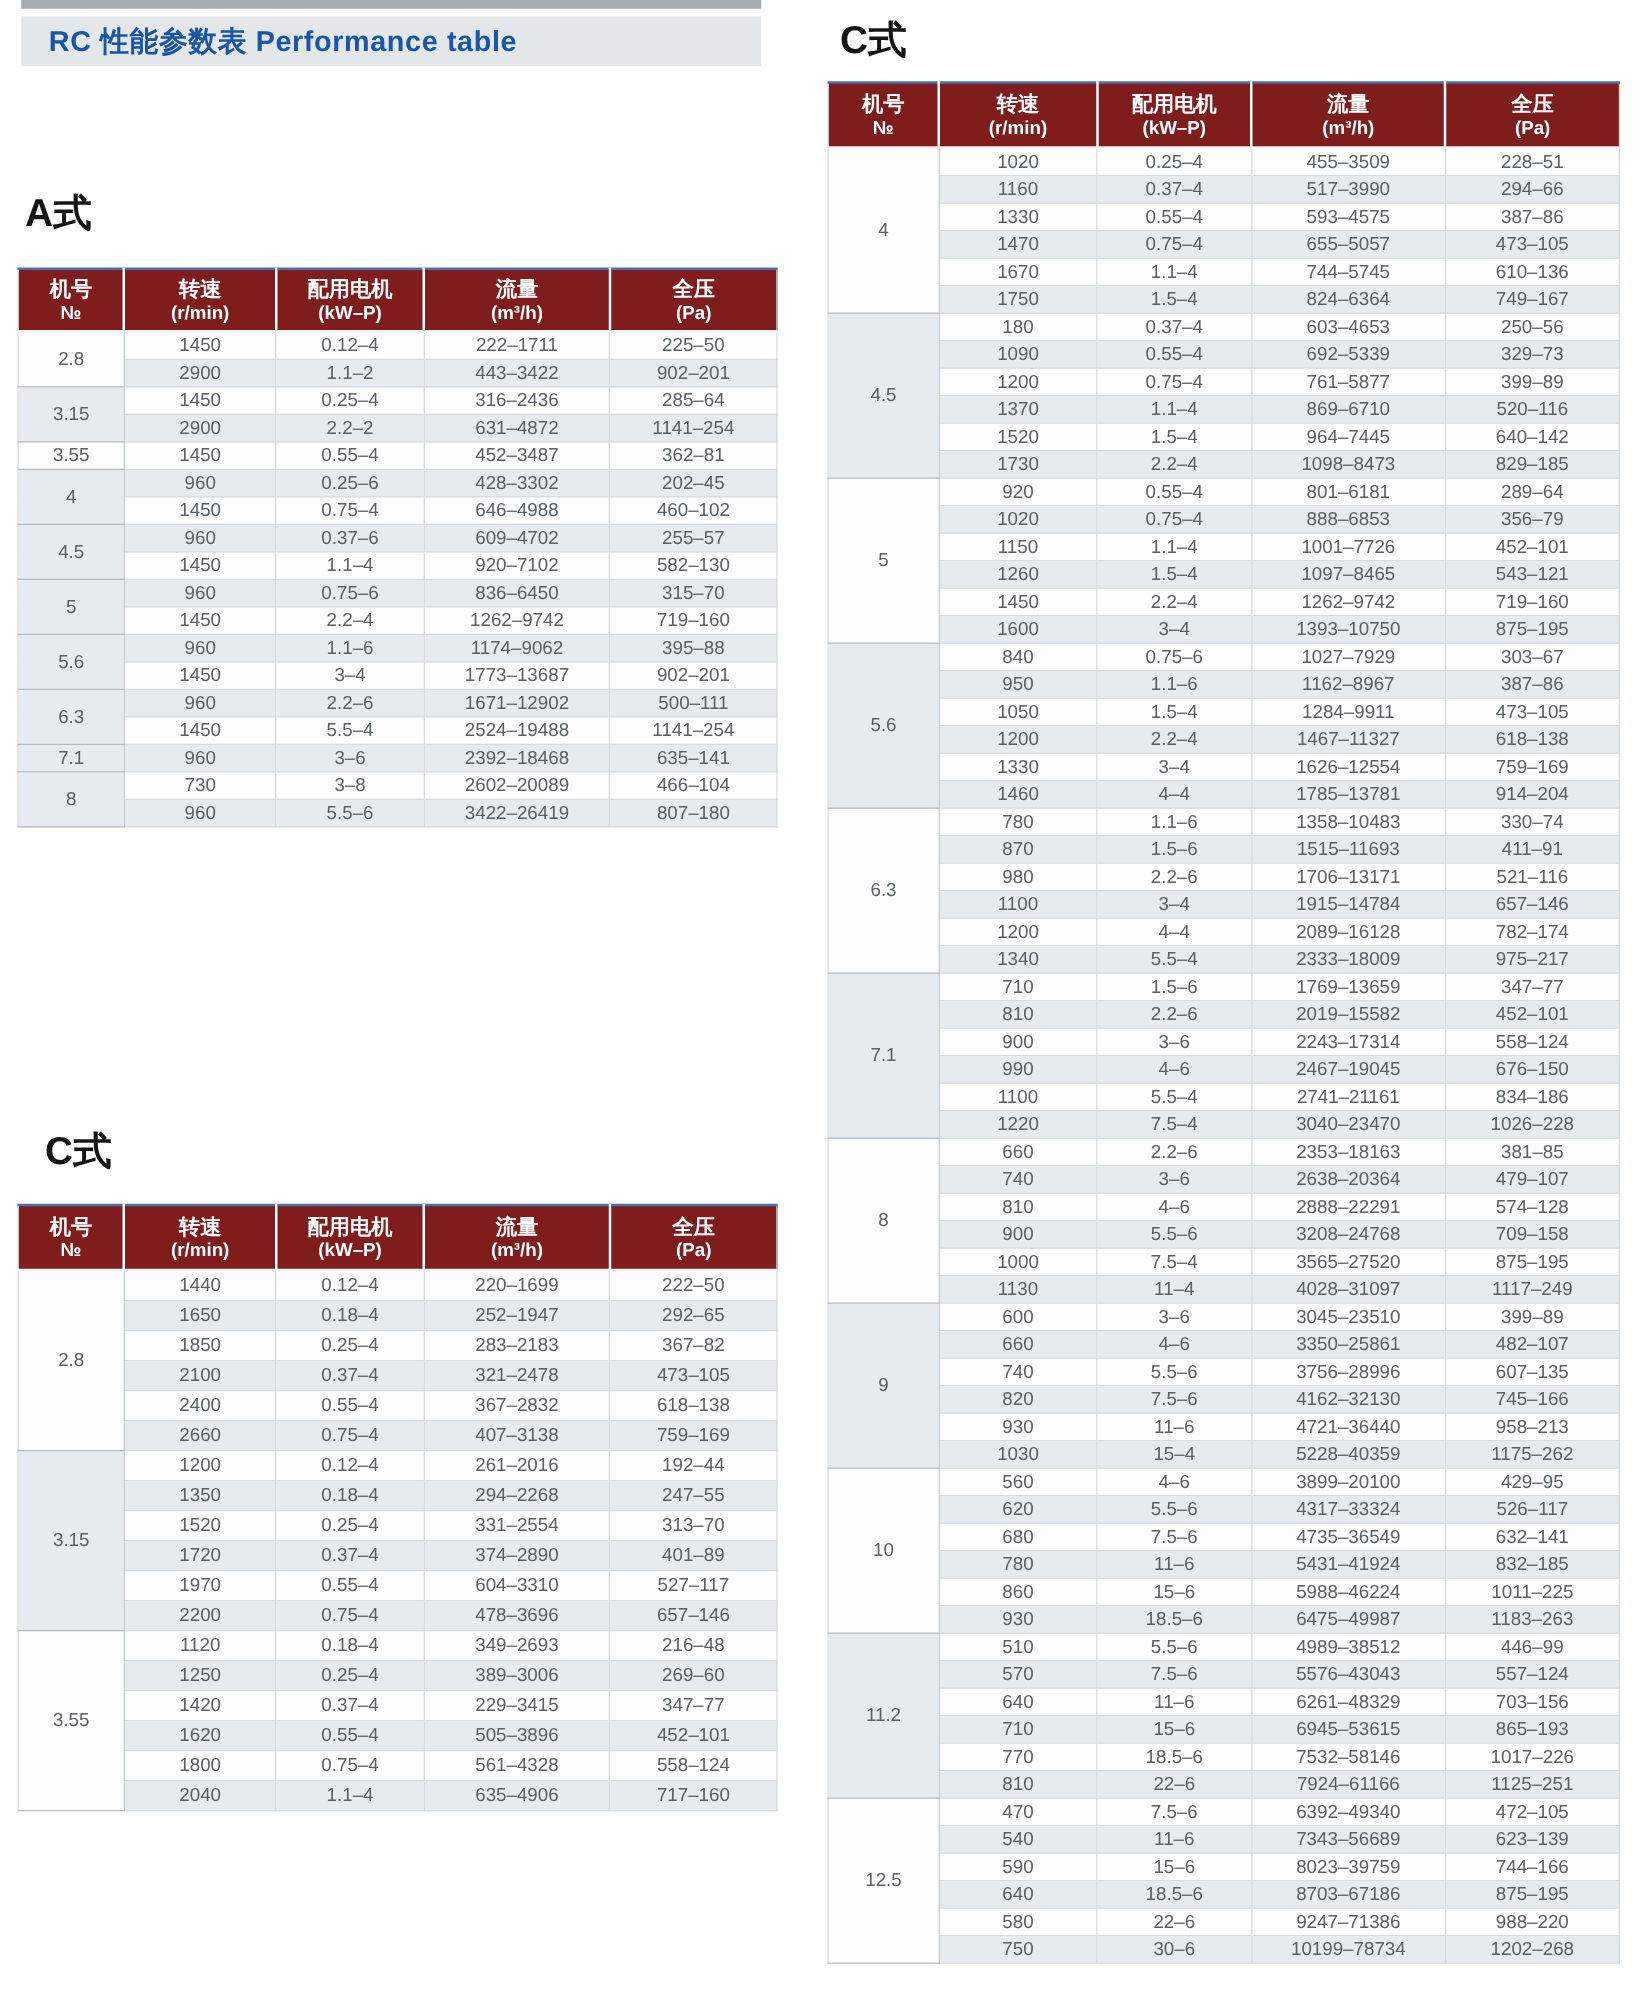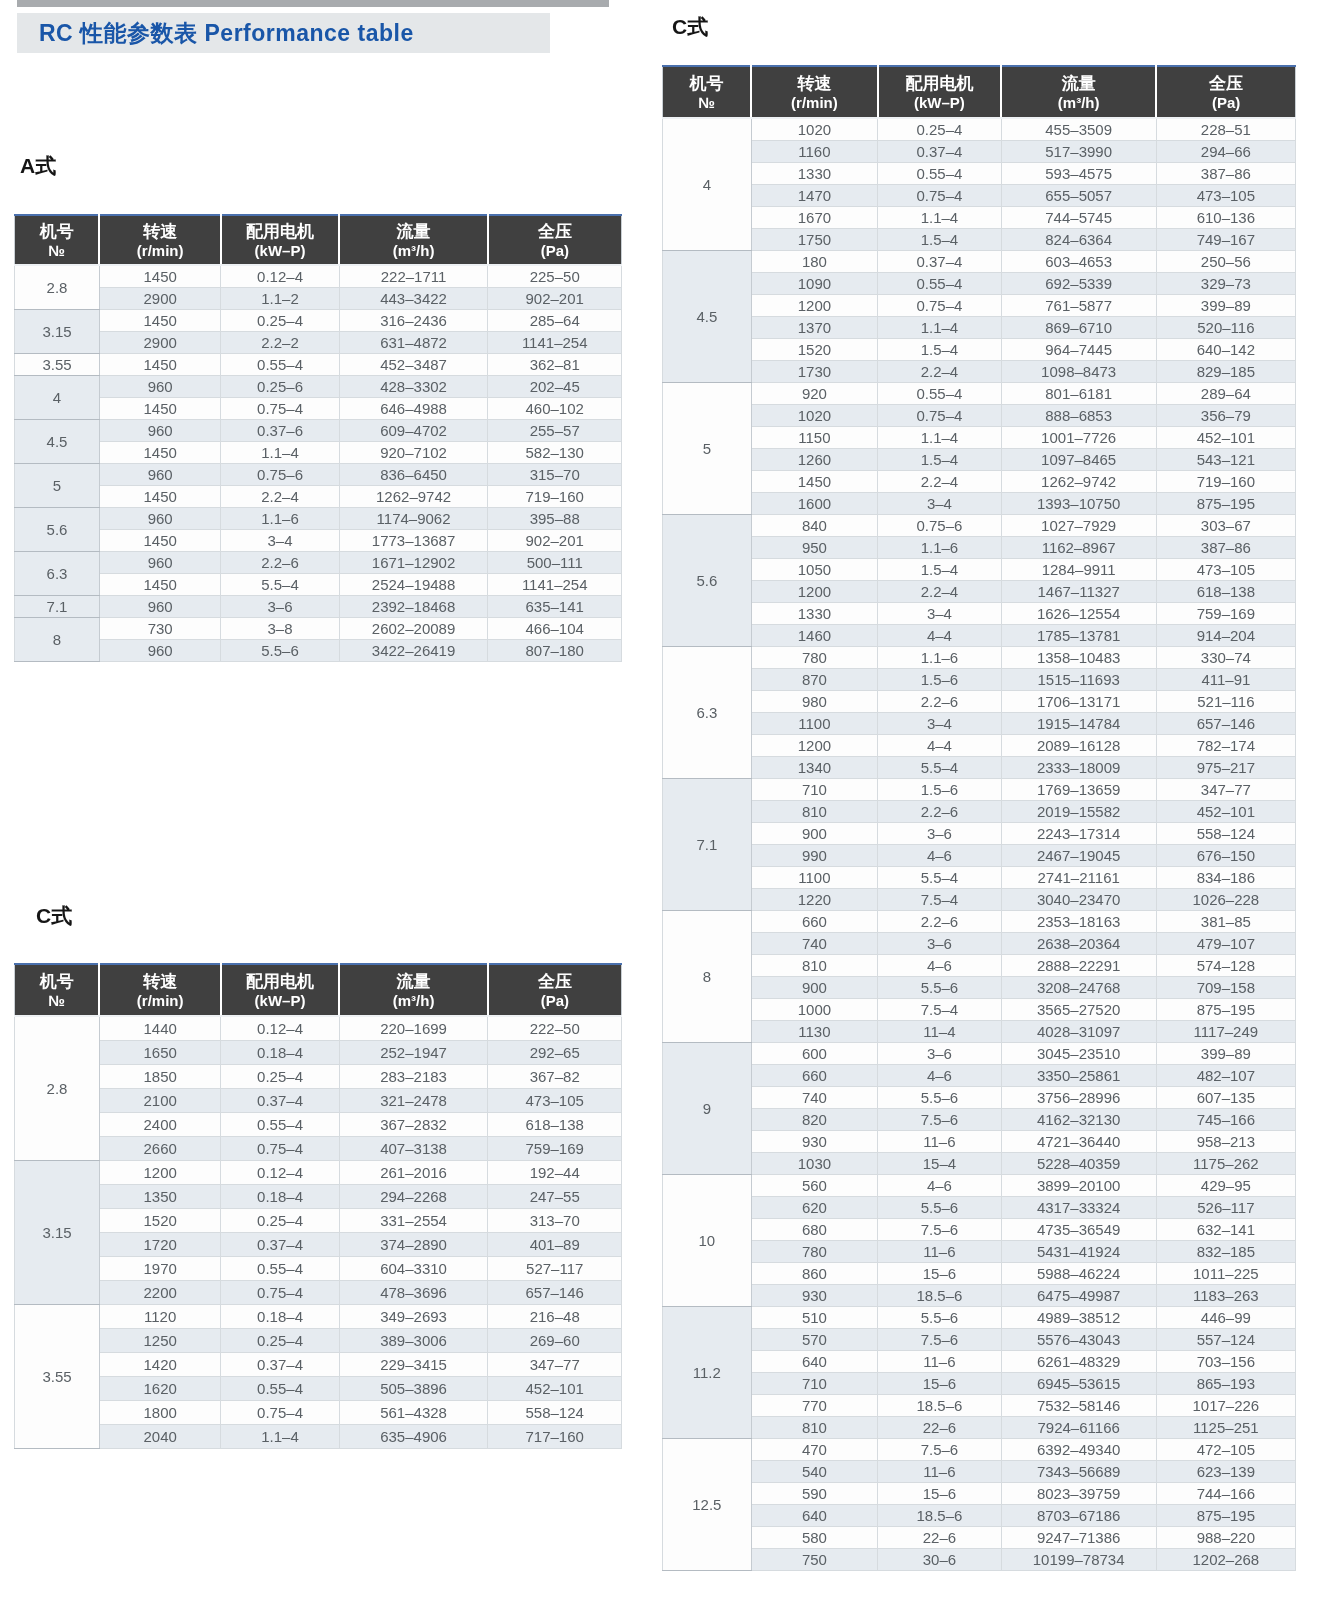--- a/index.html
+++ b/index.html
@@ -3,42 +3,42 @@
 <meta charset="utf-8">
 <style>
   html,body{margin:0;padding:0;}
   body{
     width:1318px;height:1600px;position:relative;background:#ffffff;
     font-family:"Liberation Sans","DejaVu Sans",sans-serif;
     -webkit-font-smoothing:antialiased;
   }
   .top-strip{position:absolute;left:17px;top:0;width:592px;height:7px;background:#a8abae;}
   .title-band{
-    position:absolute;left:17px;top:13px;width:533px;height:40px;background:#e4e7e9;
+    position:absolute;left:17px;top:13px;width:592px;height:40px;background:#e4e7e9;
     display:flex;align-items:center;padding-left:22px;box-sizing:border-box;
   }
   .title-band h1{margin:0;font-size:23px;font-weight:bold;color:#1956a8;letter-spacing:.5px;}
-  .section-heading{position:absolute;font-size:21px;font-weight:bold;color:#151515;line-height:1;}
+  .section-heading{position:absolute;font-size:31px;font-weight:bold;color:#151515;line-height:1;}
   #heading-a{left:20px;top:155px;}
   #heading-c-left{left:36px;top:905px;}
   #heading-c-right{left:672px;top:16px;}
 
   table.perf-table{position:absolute;border-collapse:collapse;table-layout:fixed;}
   #table-a{left:14px;top:214px;width:608px;}
   #table-c-left{left:14px;top:963px;width:608px;}
   #table-c-right{left:662px;top:65px;width:634px;}
 
   .perf-table col.c0{width:14%;}
   .perf-table col.c1{width:20%;}
   .perf-table col.c2{width:19.5%;}
   .perf-table col.c3{width:24.5%;}
   .perf-table col.c4{width:22%;}
 
   .perf-table thead th{
-    background:#404040;color:#ffffff;text-align:center;vertical-align:middle;
+    background:#7f1d1d;color:#ffffff;text-align:center;vertical-align:middle;
     border-right:2px solid #ffffff;border-top:2px solid #4a70ad;border-bottom:2px solid #eef1f4;
     padding:2px 0;
   }
   .perf-table thead th:last-child{border-right:none;}
   #table-a thead th{height:44px;}
   #table-c-left thead th,#table-c-right thead th{height:46px;}
   .perf-table thead .zh{font-size:17px;font-weight:bold;line-height:21px;}
   .perf-table thead .en{font-size:15px;font-weight:bold;line-height:17px;}
 
   .perf-table tbody td{

